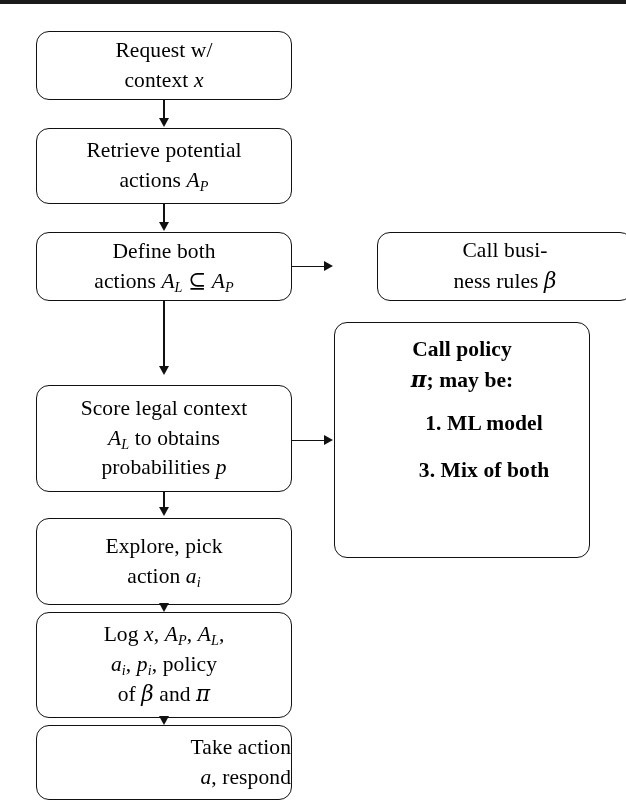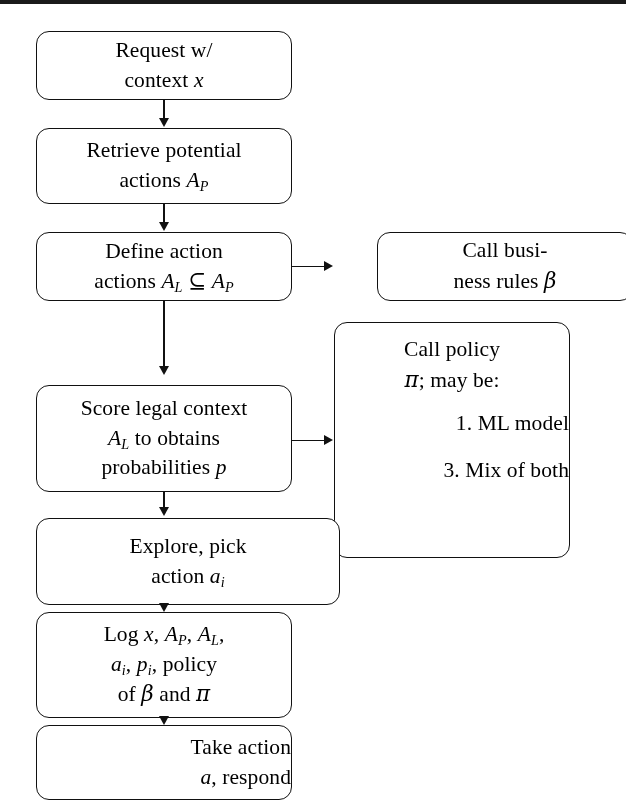--- a/index.html
+++ b/index.html
@@ -53,21 +53,21 @@
     display: block;
   }
   .node.listbox .items {
     margin-top: 14px;
     display: flex;
     flex-direction: column;
     gap: 17px;
     padding-left: 44px;
   }
   .node.listbox .items .li {
-    text-align: right;
+    text-align: center;
     white-space: nowrap;
     display: block;
   }
   .mathit {
     font-style: italic;
     font-family: "Liberation Serif", "DejaVu Serif", serif;
   }
   .mathup {
     font-style: normal;
   }
@@ -132,21 +132,21 @@
     <span class="line">
       <span>actions</span>
       <span class="mathit">A</span><sub class="sb">P</sub>
     </span>
   </div>
 
   <div class="vline" style="left:163px; top:204px; height:19px;"></div>
   <div class="arrow-down" style="left:158.5px; top:222px;"></div>
 
   <div class="node" style="left:36px; top:232px; width:256px; height:69px;">
-    <span class="line">Define action</span>
+    <span class="line">Define both</span>
     <span class="line">
       <span>actions</span>
       <span class="mathit">A</span><sub class="sb">L</sub>
       <span class="mathup">⊆</span>
       <span class="mathit">A</span><sub class="sb">P</sub>
     </span>
   </div>
 
   <div class="hline" style="left:292px; top:265.5px; width:32px;"></div>
   <div class="arrow-right" style="left:324px; top:261px;"></div>
@@ -155,21 +155,21 @@
     <span class="line">Call busi-</span>
     <span class="line">
       <span>ness rules</span>
       <span class="greek">β</span>
     </span>
   </div>
 
   <div class="vline" style="left:163px; top:301px; height:66px;"></div>
   <div class="arrow-down" style="left:158.5px; top:366px;"></div>
 
-  <div class="node listbox" style="left:334px; top:322px; width:236px; height:236px;">
+  <div class="node listbox" style="left:334px; top:322px; width:256px; height:236px;font-weight:bold;">
     <span class="head line">Call policy</span>
     <span class="head line">
       <span class="greek">π</span><span>; may be:</span>
     </span>
     <div class="items">
       <span class="li">1.  ML model</span>
       <span class="li">3.  Mix of both</span>
     </div>
   </div>
 
@@ -184,21 +184,21 @@
       <span class="mathit">p</span>
     </span>
   </div>
 
   <div class="hline" style="left:292px; top:439.5px; width:32px;"></div>
   <div class="arrow-right" style="left:324px; top:435px;"></div>
 
   <div class="vline" style="left:163px; top:492px; height:16px;"></div>
   <div class="arrow-down" style="left:158.5px; top:507px;"></div>
 
-  <div class="node" style="left:36px; top:518px; width:304px; height:87px;">
+  <div class="node" style="left:36px; top:518px; width:256px; height:87px;">
     <span class="line">Explore, pick</span>
     <span class="line">
       <span>action</span>
       <span class="mathit">a</span><sub class="sb">i</sub>
     </span>
   </div>
 
   <div class="arrow-down" style="left:158.5px; top:603px;"></div>
 
   <div class="node" style="left:36px; top:612px; width:256px; height:106px;">

